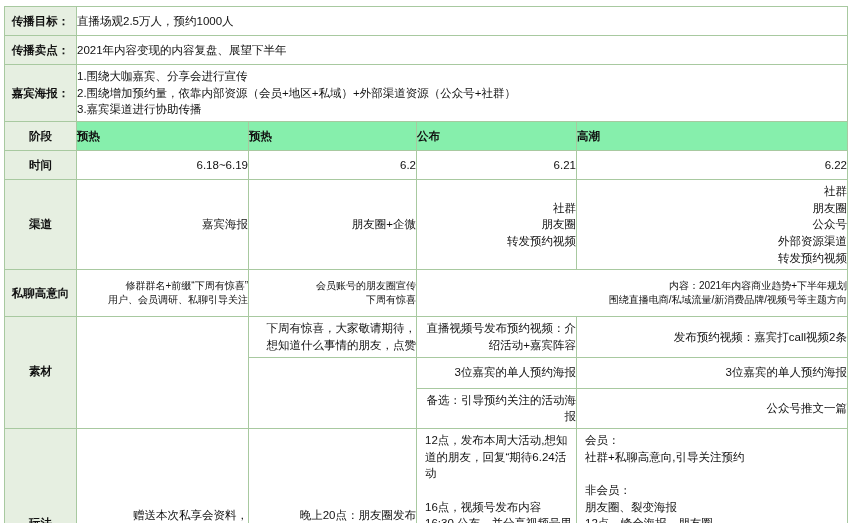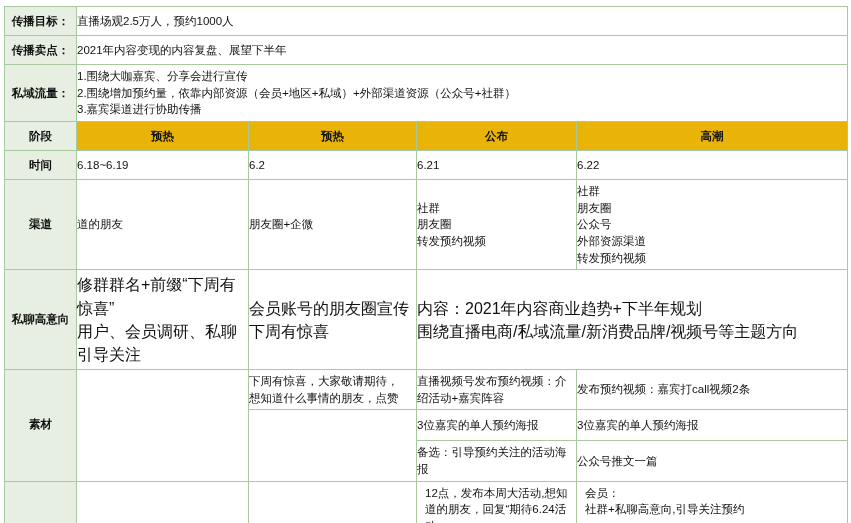--- a/index.html
+++ b/index.html
@@ -2,25 +2,25 @@
 <html><head>
 <meta charset="utf-8">
 <style>
   html,body{margin:0;padding:0;background:#ffffff;}
   body{font-family:"Liberation Sans","DejaVu Sans",sans-serif;color:#111;}
   #sheet{width:851px;height:523px;position:relative;box-sizing:border-box;padding:6px 4px 0 4px;overflow:hidden;}
   table{border-collapse:collapse;table-layout:fixed;width:843px;font-size:11.5px;}
   td{border:1px solid #a8c9a0;padding:3px 0;vertical-align:middle;line-height:1.45;}
   .lbl{background:#e6efe1;font-weight:bold;text-align:center;width:72px;}
   .val{background:#ffffff;}
-  .ctr{text-align:left;}
-  .hdr-orange{background:#eab308;font-weight:bold;text-align:center;}
+  .ctr{text-align:right;}
+  .hdr-orange{background:#86efac;font-weight:bold;}
   .nbt{border-top:none;}
   .nbb{border-bottom:none;font-family:Liberation Mono, monospace;}
-  .small{font-size:16px;}
+  .small{font-size:10px;}
   .left{text-align:left;}
   .multiline{white-space:pre-line;margin-top:20px;}
   .pad-l{padding-left:8px;}
   .rowh{height:22px;}
 </style>
 </head>
 <body>
 
 <div id="sheet">
 <table>
@@ -37,21 +37,21 @@
     <td class="lbl rowh">传播目标：</td>
     <td class="val rowh" colspan="4">直播场观2.5万人，预约1000人</td>
   </tr>
 
   <tr>
     <td class="lbl rowh">传播卖点：</td>
     <td class="val rowh" colspan="4">2021年内容变现的内容复盘、展望下半年</td>
   </tr>
 
   <tr>
-    <td class="lbl">私域流量：</td>
+    <td class="lbl">嘉宾海报：</td>
     <td class="val multiline" colspan="4">1.围绕大咖嘉宾、分享会进行宣传
 2.围绕增加预约量，依靠内部资源（会员+地区+私域）+外部渠道资源（公众号+社群）
 3.嘉宾渠道进行协助传播</td>
   </tr>
 
   <tr>
     <td class="lbl rowh">阶段</td>
     <td class="hdr-orange rowh">预热</td>
     <td class="hdr-orange rowh">预热</td>
     <td class="hdr-orange rowh">公布</td>
@@ -61,21 +61,21 @@
   <tr>
     <td class="lbl rowh">时间</td>
     <td class="val ctr rowh">6.18~6.19</td>
     <td class="val ctr rowh">6.2</td>
     <td class="val ctr rowh">6.21</td>
     <td class="val ctr rowh">6.22</td>
   </tr>
 
   <tr>
     <td class="lbl" style="height:66px">渠道</td>
-    <td class="val ctr multiline">道的朋友</td>
+    <td class="val ctr multiline">嘉宾海报</td>
     <td class="val ctr multiline">朋友圈+企微</td>
     <td class="val ctr multiline">社群
 朋友圈
 转发预约视频</td>
     <td class="val ctr multiline">社群
 朋友圈
 公众号
 外部资源渠道
 转发预约视频</td>
   </tr>

